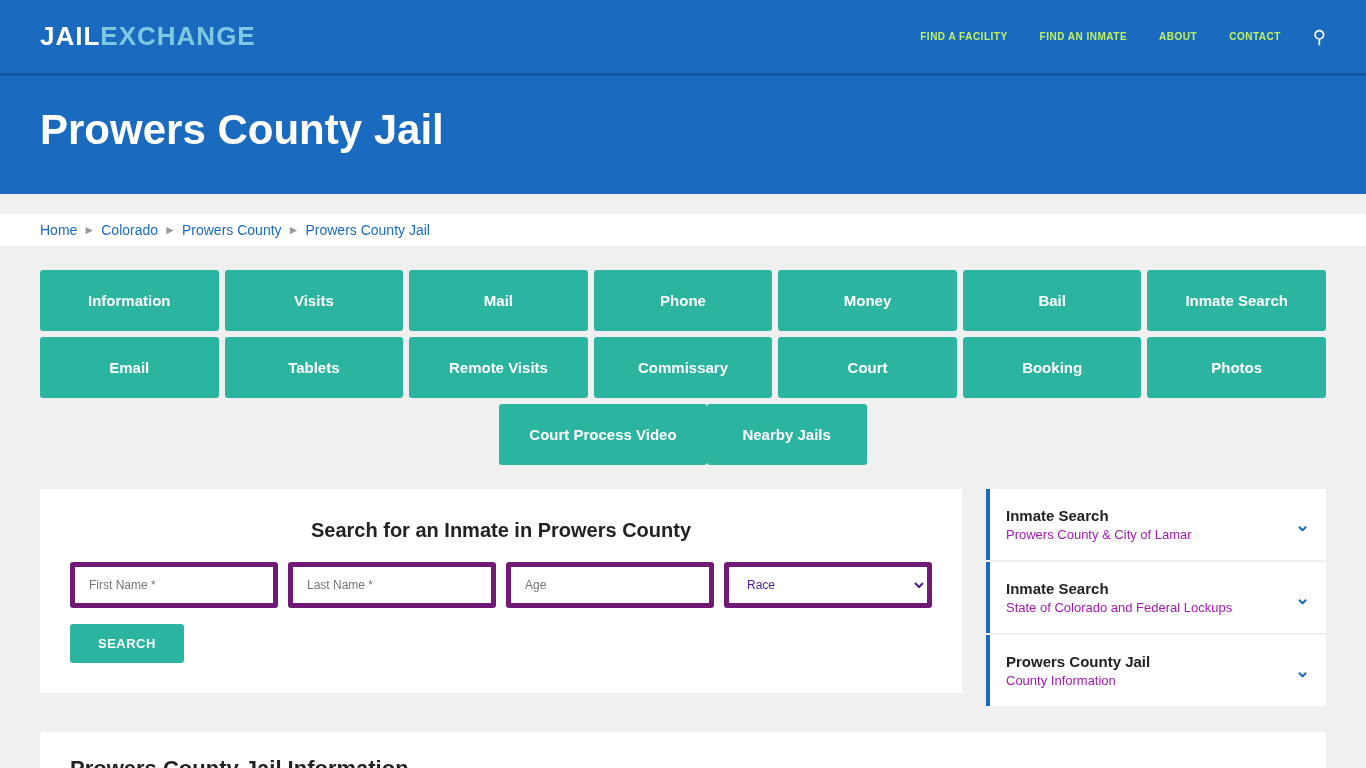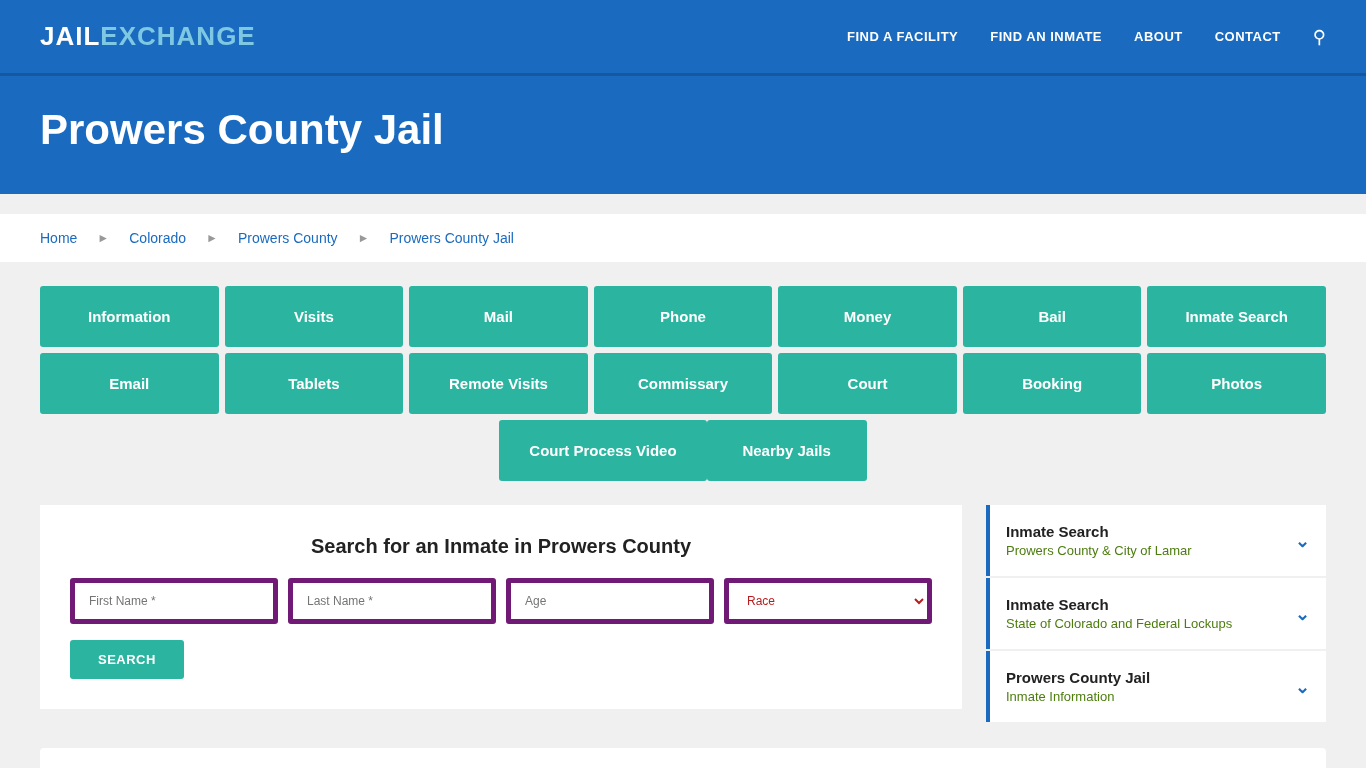--- a/index.html
+++ b/index.html
@@ -26,23 +26,23 @@
     }
     .navbar-logo .exchange {
       color: #7ec8e3;
     }
     .navbar-nav {
       display: flex;
       align-items: center;
       gap: 32px;
     }
     .navbar-nav a {
-      color: #ffffff;
+      color: #bef264;
       text-decoration: none;
-      font-size: 13px;
+      font-size: 10px;
       font-weight: 700;
       letter-spacing: 0.5px;
       cursor: pointer;
     }
     .search-icon-btn {
       background: none;
       border: none;
       cursor: pointer;
       color: #fff;
       font-size: 18px;
@@ -62,25 +62,25 @@
     
     .main-area {
       background: #f0f0f0;
       padding: 20px 40px 40px 40px;
     }
 
     
     .breadcrumb {
       display: flex;
       align-items: center;
-      gap: 20px;
+      gap: 6px;
       font-size: 14px;
       margin-bottom: 24px;
       background: #fff;
-      padding: 16px 20px;
+      padding: 8px 20px;
       margin-left: -40px;
       margin-right: -40px;
       padding-left: 40px;
     }
     .breadcrumb a {
       color: #1a6bbf;
       text-decoration: none;
       cursor: pointer;
     }
     .breadcrumb .sep { color: #999; font-size: 12px; }
@@ -160,21 +160,21 @@
     .search-fields input, .search-fields select {
       border: 5px solid #701a75;
       padding: 10px 14px;
       font-size: 12px;
       border-radius: 3px;
       flex: 1;
       min-width: 100px;
       color: #888;
     }
     .search-fields select {
-      color: #b91c1c;
+      color: #4c1d95;
       background: #fff;
       cursor: pointer;
     }
     .search-btn {
       background: #2bb5a0;
       color: #fff;
       border: none;
       padding: 12px 28px;
       font-size: 13px;
       font-weight: 700;
@@ -201,21 +201,21 @@
     }
     .sidebar-item-text {}
     .sidebar-item-text .title {
       font-size: 15px;
       font-weight: 700;
       color: #222;
       margin-bottom: 3px;
     }
     .sidebar-item-text .subtitle {
       font-size: 13px;
-      color: #4d7c0f;
+      color: #a21caf;
       font-weight: 400;
     }
     .chevron-icon {
       color: #1a6bbf;
       font-size: 18px;
       font-weight: 700;
     }
 
     
     .info-section {
@@ -318,21 +318,21 @@
       <div class="sidebar-item">
         <div class="sidebar-item-text">
           <div class="title">Inmate Search</div>
           <div class="subtitle">State of Colorado and Federal Lockups</div>
         </div>
         <span class="chevron-icon">⌄</span>
       </div>
       <div class="sidebar-item">
         <div class="sidebar-item-text">
           <div class="title">Prowers County Jail</div>
-          <div class="subtitle">Inmate Information</div>
+          <div class="subtitle">County Information</div>
         </div>
         <span class="chevron-icon">⌄</span>
       </div>
     </div>
 
   </div>
 
   <div class="info-section">
     <h2>Prowers County Jail Information</h2>
   </div>

